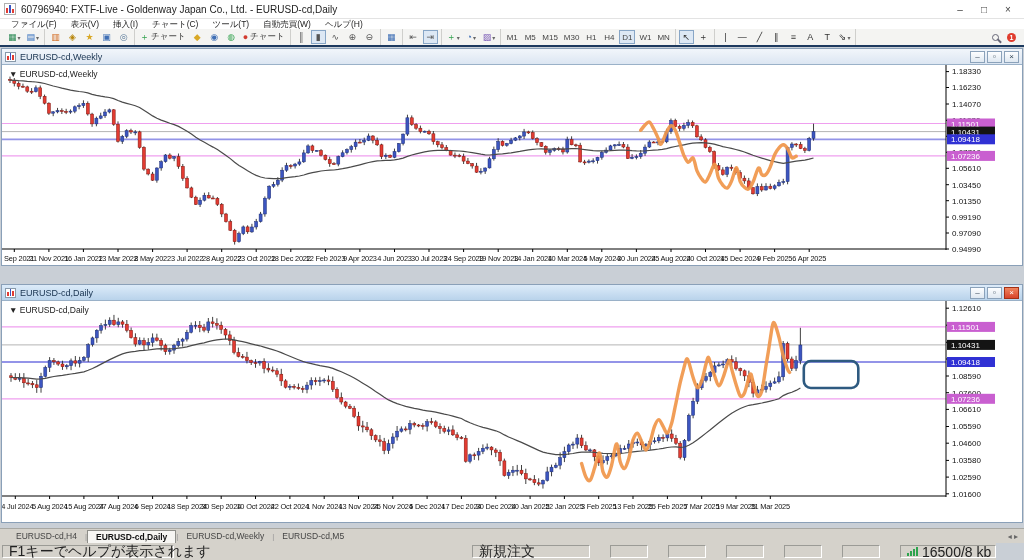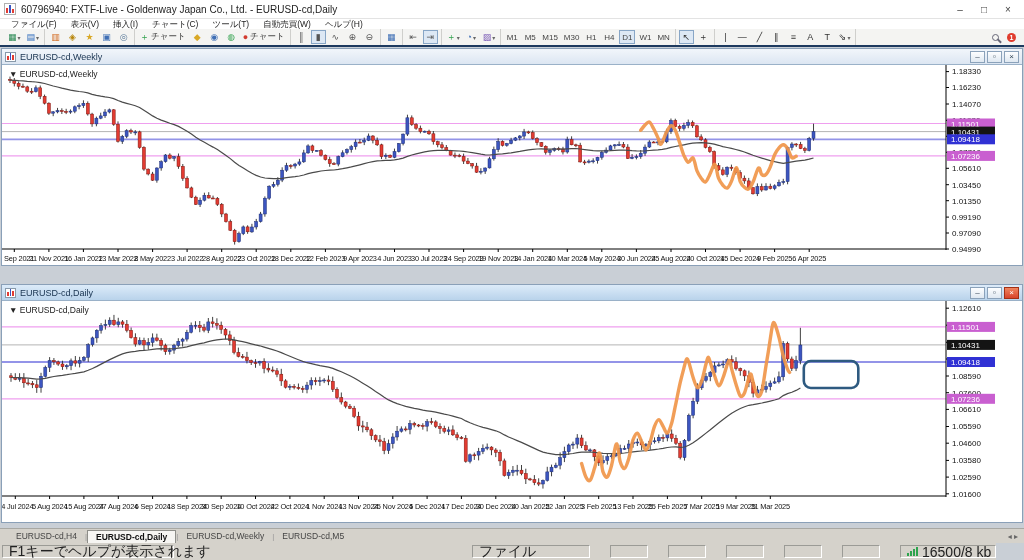--- a/index.html
+++ b/index.html
@@ -1236,21 +1236,21 @@
       <span class="tab-sep">|</span>
       <span class="tab">EURUSD-cd,Weekly</span>
       <span class="tab-sep">|</span>
       <span class="tab">EURUSD-cd,M5</span>
       <span class="tab-arrows">◂ ▸</span>
     </div>
 
   <div class="statusbar" id="statusbar">
       <span class="sb-cell sb-help">F1キーでヘルプが表示されます</span>
       <span class="sb-cell sb-spacer"></span>
-      <span class="sb-cell sb-sym">ファイル</span>
+      <span class="sb-cell sb-sym">新規注文</span>
       <span class="sb-cell sb-empty"></span>
       <span class="sb-cell sb-empty"></span>
       <span class="sb-cell sb-empty"></span>
       <span class="sb-cell sb-empty"></span>
       <span class="sb-cell sb-empty"></span>
       <span class="sb-cell sb-conn">
         <span class="conn-bars">
           <i style="height: 3px;"></i>
           <i style="height: 5px;"></i>
           <i style="height: 7px;"></i>

